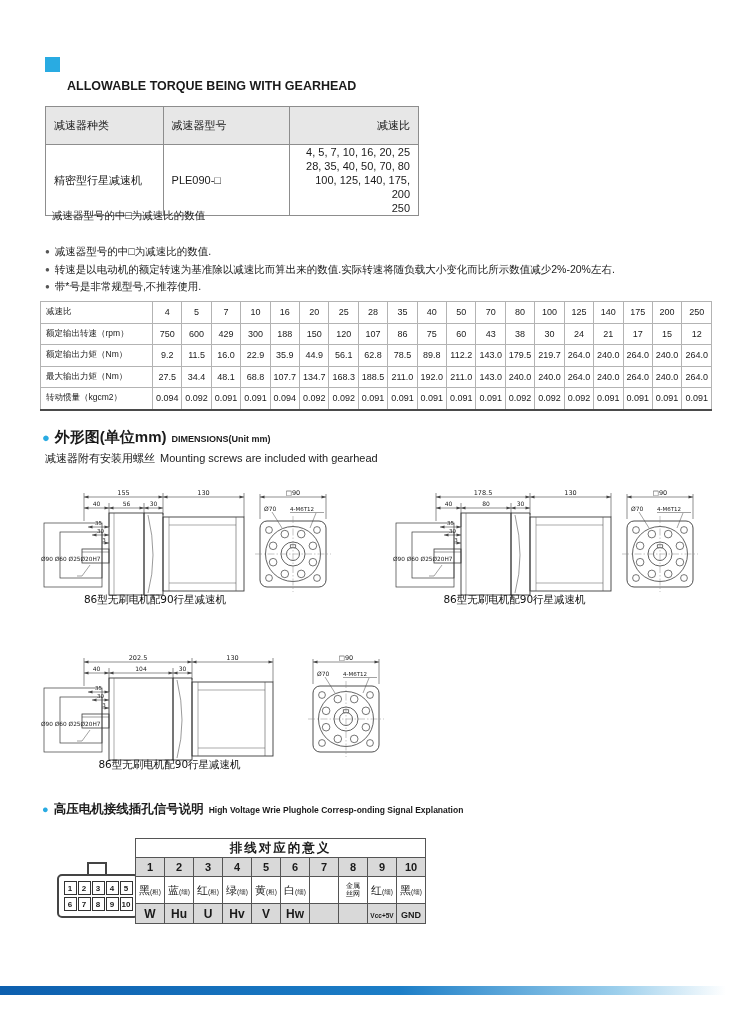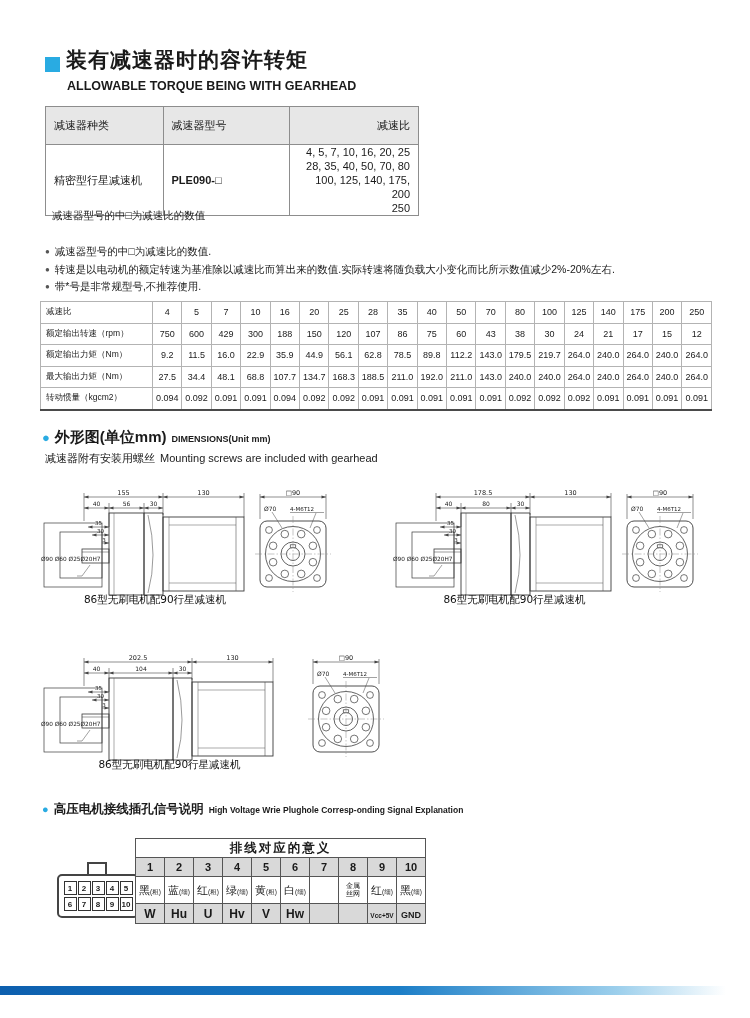--- a/index.html
+++ b/index.html
@@ -9,21 +9,21 @@
   
   .title-sq{left:45px;top:57px;width:15px;height:15px;background:#29abe2;}
   .page-title{left:66px;top:46px;font-size:21px;font-weight:bold;letter-spacing:1px;}
   .page-subtitle{left:67px;top:79px;font-size:12.5px;font-weight:bold;}
   
   .gear-table{left:45px;top:106px;width:374px;border-collapse:collapse;}
   .gear-table td{border:1px solid #8d8d8d;font-size:11px;padding:0 8px;vertical-align:middle;}
   .gear-table .gt-head td{background:#e7e7e7;height:37px;margin-left:47px;}
   .gear-table .gt-body td{height:62px;background:#fff;}
   .gt-ratio{text-align:right;font-size:10px;line-height:14px;}
-  .gt-model{font-weight:bold;font-size:12px;margin-top:18px;}
+  .gt-model{font-weight:normal;font-size:12px;margin-top:18px;}
   .gt-note{left:52px;top:209px;font-size:10.5px;}
   
   .notes{left:45px;top:243px;font-size:10.5px;line-height:17.5px;}
   .note-dot{color:#555;font-size:8px;margin-right:5px;vertical-align:1px;}
   
   .spec-table{left:40px;top:301px;width:672px;border-collapse:collapse;table-layout:fixed;
               border:1px solid #777;border-bottom:2px solid #4a4a4a;}
   .spec-table td{border:1px solid #b3b3b3;text-align:center;font-size:9px;height:20.5px;padding:0;}
   .spec-table td.lbl{text-align:left;padding-left:5px;font-size:8.5px;width:106px;}
   
@@ -61,21 +61,20 @@
   
   .footer-bar{left:0;top:986px;width:726px;height:9px;
     background:linear-gradient(to right,#0d5fae 0%,#1c7ec7 55%,#9ccfec 85%,rgba(255,255,255,0) 100%);}
 </style>
 </head>
 <body>
 
 <div class="page">
 
   <div class="abs title-sq"></div>
-  <div class="abs page-title">装有减速器时的容许转矩</div>
   <div class="abs page-subtitle">ALLOWABLE TORQUE BEING WITH GEARHEAD</div>
 
   <table class="abs gear-table">
     <tbody>
       <tr class="gt-head">
         <td style="width:118px">减速器种类</td>
         <td style="width:122px">减速器型号</td>
         <td style="width:130px;text-align:right">减速比</td>
       </tr>
       <tr class="gt-body">

